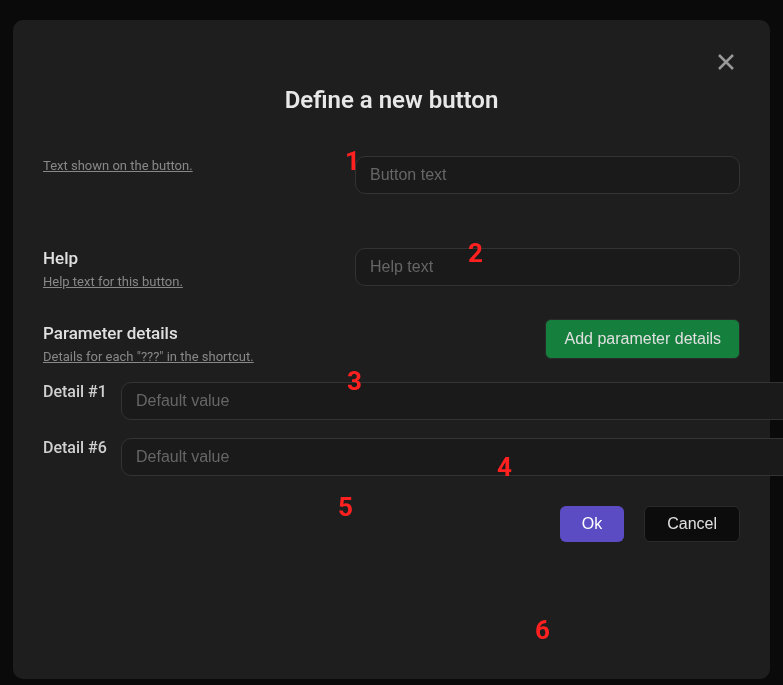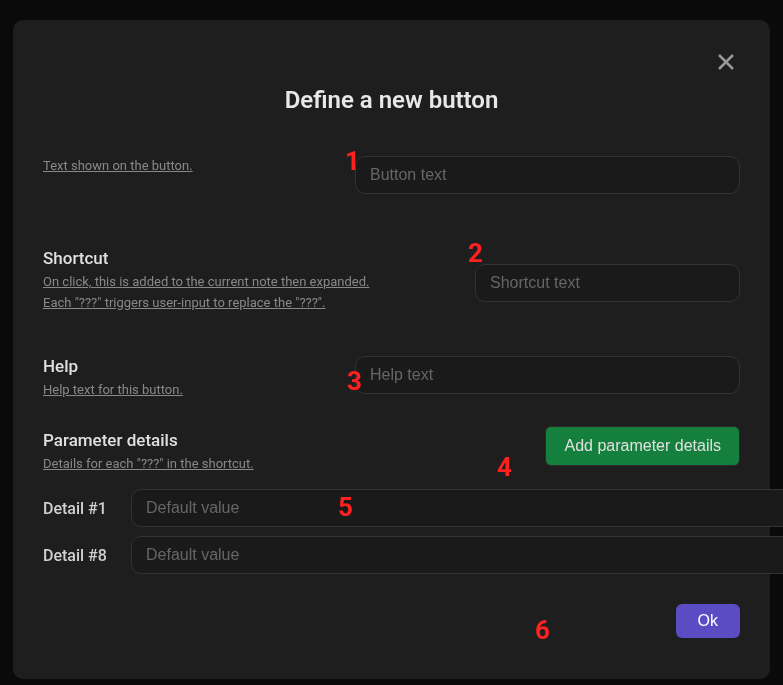--- a/index.html
+++ b/index.html
@@ -118,23 +118,22 @@
       border: 1px solid #2a2a2a;
       color: #e0e0e0;
       font-size: 16px;
       padding: 10px 18px;
       border-radius: 6px;
       cursor: pointer;
       margin-top: -4px;
     }
     .detail-row {
       display: flex;
-      align-items: center;
-      gap: 10px;
-      margin-bottom: 9px;
+      align-items: flex-start;
+      margin-bottom: 18px;
     }
     .detail-label {
       width: 78px;
       font-size: 16px;
       color: #d0d0d0;
       font-weight: 500;
       flex-shrink: 0;
     }
     .detail-input-default {
       width: 164px;
@@ -186,30 +185,20 @@
 
   <div class="field-row display">
     <div class="field-left">
       <div class="field-desc">Text shown on the button.</div>
     </div>
     <div class="field-input-wrap">
       <input type="text" placeholder="Button text" style="">
     </div>
   </div>
 
-  <div class="field-row shortcut">
-    <div class="field-left">
-      <div class="field-label">Shortcut</div>
-      <div class="field-desc">On click, this is added to the current note then expanded.</div>
-      <div class="field-desc">Each "???" triggers user-input to replace the "???".</div>
-    </div>
-    <div class="shortcut-input-wrap">
-      <input type="text" placeholder="Shortcut text" style="">
-    </div>
-  </div>
 
   <div class="field-row help">
     <div class="field-left">
       <div class="field-label">Help</div>
       <div class="field-desc">Help text for this button.</div>
     </div>
     <div class="field-input-wrap">
       <input type="text" placeholder="Help text" style="">
     </div>
   </div>
@@ -223,23 +212,24 @@
       <button class="add-param-btn">Add parameter details</button>
     </div>
 
     <div class="detail-row">
       <div class="detail-label">Detail #1</div>
       <input type="text" class="detail-input-default" placeholder="Default value" style="">
 
     </div>
 
     <div class="detail-row">
-      <div class="detail-label">Detail #8</div>
+      <div class="detail-label">Detail #6</div>
       <input type="text" class="detail-input-default" placeholder="Default value" style="">
 
     </div>
   </div>
 
   <div class="footer">
     <button class="btn btn-primary">Ok</button>
+    <button class="btn btn-secondary">Cancel</button>
   </div>
 
 </div>
 
 </body></html>

